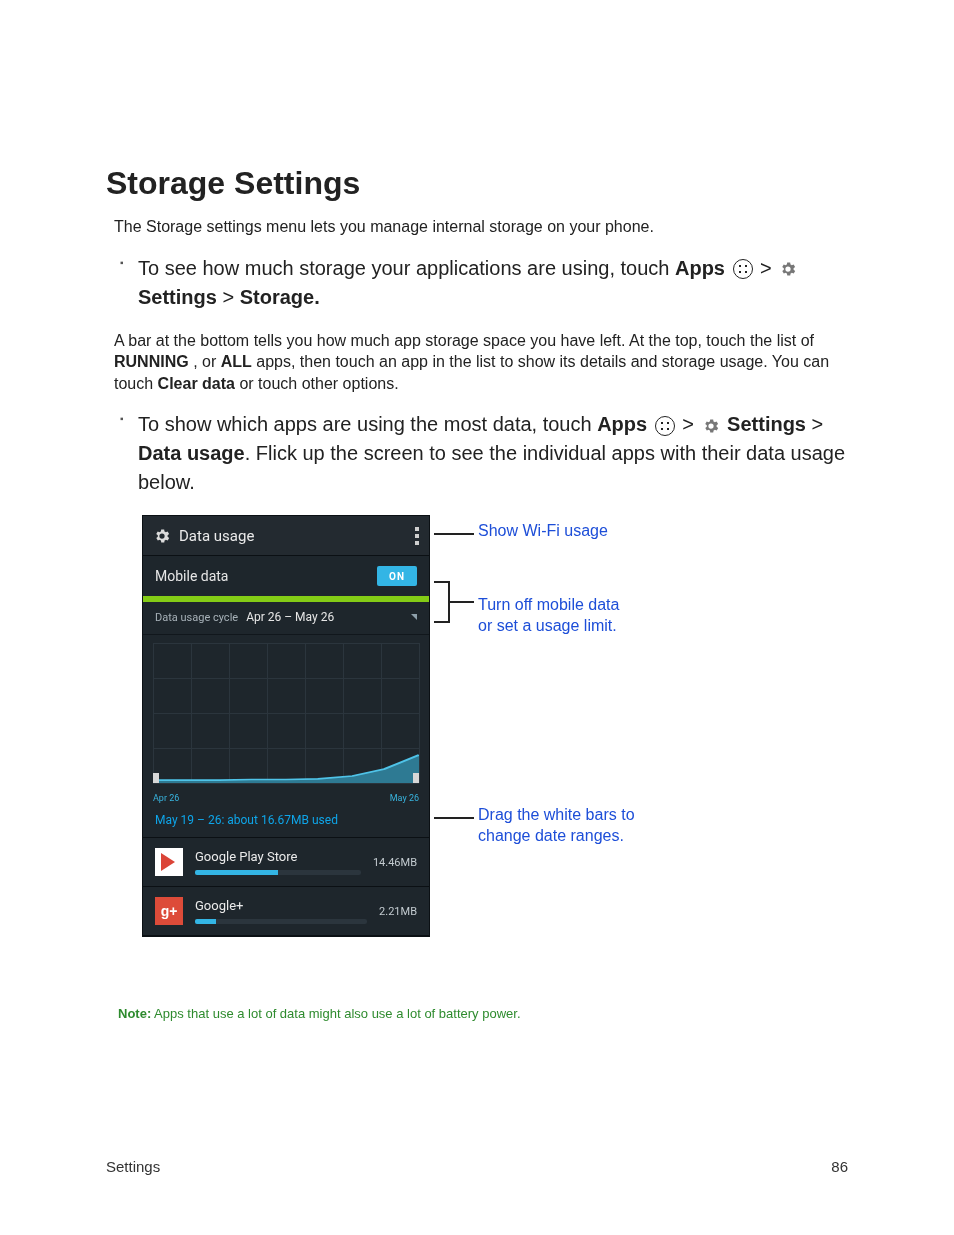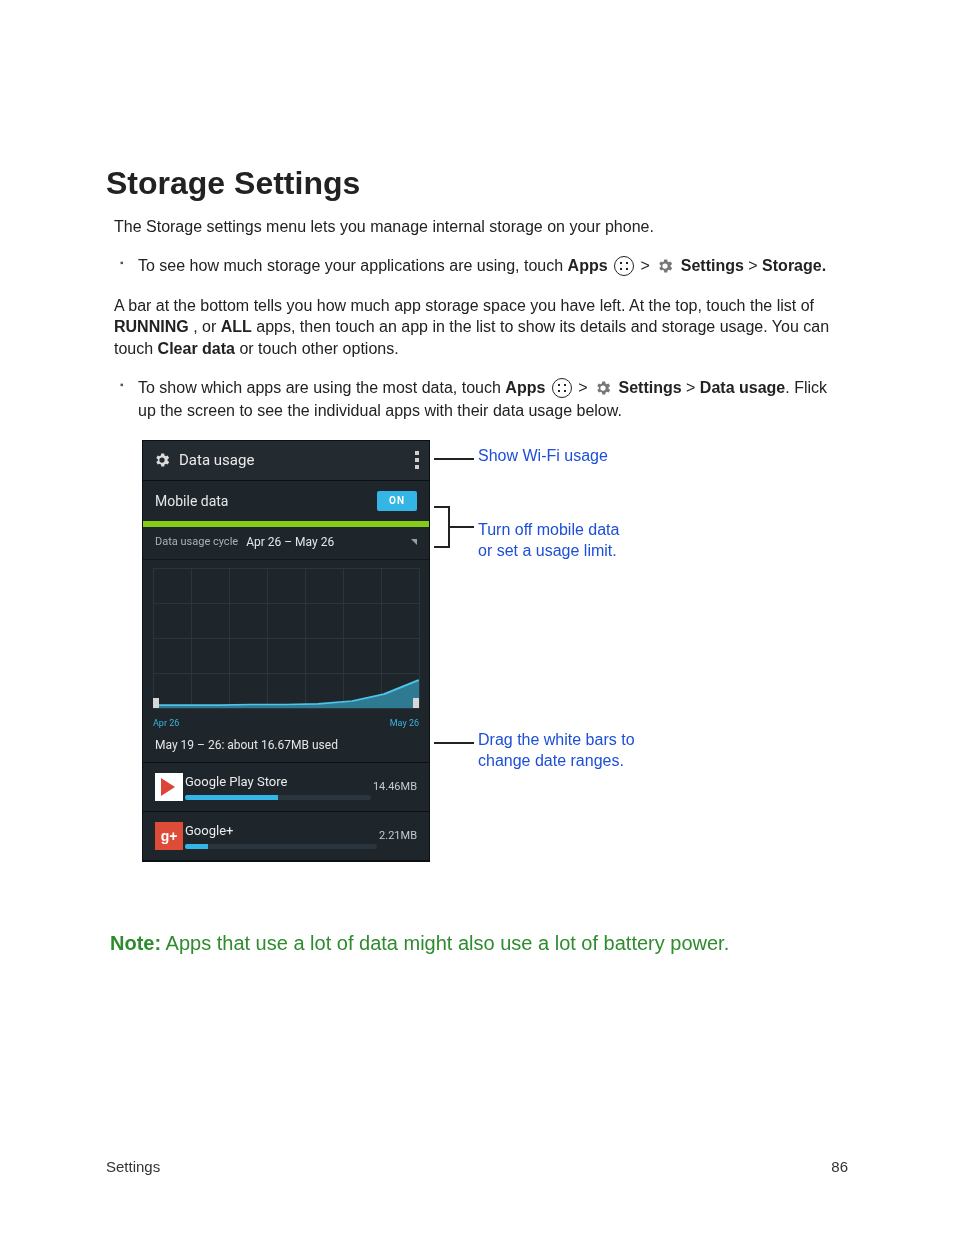--- a/index.html
+++ b/index.html
@@ -1,30 +1,30 @@
 <!DOCTYPE html>
 <html><head>
 <meta charset="utf-8">
 <style>
   * { box-sizing: border-box; margin: 0; padding: 0; }
   html, body { width: 954px; height: 1235px; background: #fff; font-family: Arial, Helvetica, sans-serif; color: #222; }
   .page { padding: 165px 106px 60px 106px; position: relative; height: 100%; }
   h1 { font-size: 32px; font-weight: 900; letter-spacing: 0px; margin-bottom: 14px; font-family: Arial Black, Arial, sans-serif; }
   .para { font-size: 16px; line-height: 1.35; margin-bottom: 14px; margin-left: 8px; }
   ul.b { list-style: none; padding-left: 32px; margin: 16px 0 18px 0; }
-  ul.b li { position: relative; font-size: 16px; line-height: 1.45; margin-bottom: 6px; }
+  ul.b li { position: relative; font-size: 20px; line-height: 1.45; margin-bottom: 6px; }
   ul.b li:before { content: "▪"; position: absolute; left: -18px; top: 2px; font-size: 10px; color: #555; }
   b { font-weight: 700; }
   .icon-apps { display:inline-block; vertical-align:middle; width:20px; height:20px; border:1.6px solid #222; border-radius:50%; position:relative; margin:0 2px; }
   .icon-apps:before { content:""; position:absolute; left:3px; top:3px; width:12px; height:12px;
     background:
       radial-gradient(circle,#222 1.2px,transparent 1.3px) 0 0/6px 6px; }
   .icon-gear { display:inline-block; vertical-align:middle; width:18px; height:18px; margin:0 2px; position:relative; }
   .icon-gear svg { width:18px; height:18px; display:block; }
-  .note { color: #2e8b2e; font-size:20px; line-height:1.35; margin: 10px 0 6px 4px; }
+  .note { color: #2e8b2e; font-size:13px; line-height:1.35; margin: 10px 0 6px 12px; }
   .note b { color:#2e8b2e; }
   .footer { position:absolute; bottom:60px; left:106px; right:106px; display:flex; justify-content:space-between; font-size:15px; color:#333; }
 
   
   .figwrap { display:flex; align-items:flex-start; margin: 14px 0 30px 36px; }
   .phone { width: 288px; background:#1e262c; border:1px solid #0b1014; font-family: Roboto, Arial, sans-serif; color:#e8e8e8; }
   .ph-header { display:flex; align-items:center; height:40px; padding:0 10px; background:#232a30; border-bottom:1px solid #0b1014; }
   .ph-header .gear { width:18px; height:18px; fill:#dcdcdc; }
   .ph-title { font-size:15px; color:#eaeaea; margin-left:8px; flex:1; }
   .ph-over { display:flex; gap:3px; align-items:center; }
@@ -44,22 +44,22 @@
   .chart { position:relative; height:170px; background:#1e262c; padding:8px 10px 0 10px; }
   .grid { position:absolute; inset:8px 10px 22px 10px; }
   .grid .v { position:absolute; top:0; bottom:0; width:1px; background:#2b353d; }
   .grid .h { position:absolute; left:0; right:0; height:1px; background:#2b353d; }
   .area { position:absolute; left:10px; right:10px; bottom:22px; height:140px; }
   .area svg { display:block; width:100%; height:100%; }
   .xlabels { position:absolute; left:10px; right:10px; bottom:2px; display:flex; justify-content:space-between; font-size:9px; color:#38b3dd;align-items:flex-end; }
   .bar-left, .bar-right { position:absolute; bottom:22px; width:6px; height:10px; background:#d7d7d7; }
   .bar-left { left:10px; } .bar-right { right:10px; }
 
-  .summary { padding:8px 12px 10px 12px; font-size:12px; color:#e5e5e5; border-bottom:1px solid #0b1014; }
-  .app { display:flex; align-items:center; padding:10px 12px; border-bottom:1px solid #0b1014; gap:2px; }
+  .summary { padding:8px 12px 10px 12px; font-size:12px; color:#0ea5e9; border-bottom:1px solid #0b1014; }
+  .app { display:flex; align-items:center; padding:10px 12px; border-bottom:1px solid #0b1014; gap:12px; }
   .app .ico { width:28px; height:28px; background:#fff; position:relative; }
   .app .ico.play:before { content:""; position:absolute; left:6px; top:5px; width:0; height:0; border-top:9px solid transparent; border-bottom:9px solid transparent; border-left:14px solid #db4437; }
   .app .ico.play:after { content:""; position:absolute; left:6px; top:5px; width:0; height:0; border-top:9px solid transparent; border-bottom:9px solid transparent; border-left:14px solid rgba(0,0,0,0); filter: drop-shadow(0 0 0 #000); }
   .app .ico.gplus { background:#dd4b39; color:#fff; font-weight:900; font-size:14px; display:flex; align-items:center; justify-content:center; font-family: Arial, sans-serif;}
   .app .meta { flex:1; }
   .app .name { font-size:13px; color:#eaeaea; }
   .app .barrow { position:relative; height:5px; margin-top:6px; background:#2b353d; border-radius:2px; overflow:hidden; }
   .app .barrow i { position:absolute; left:0; top:0; bottom:0; background:#33b5e5; }
   .app .val { font-size:11px; color:#c3cbd0; }
 

